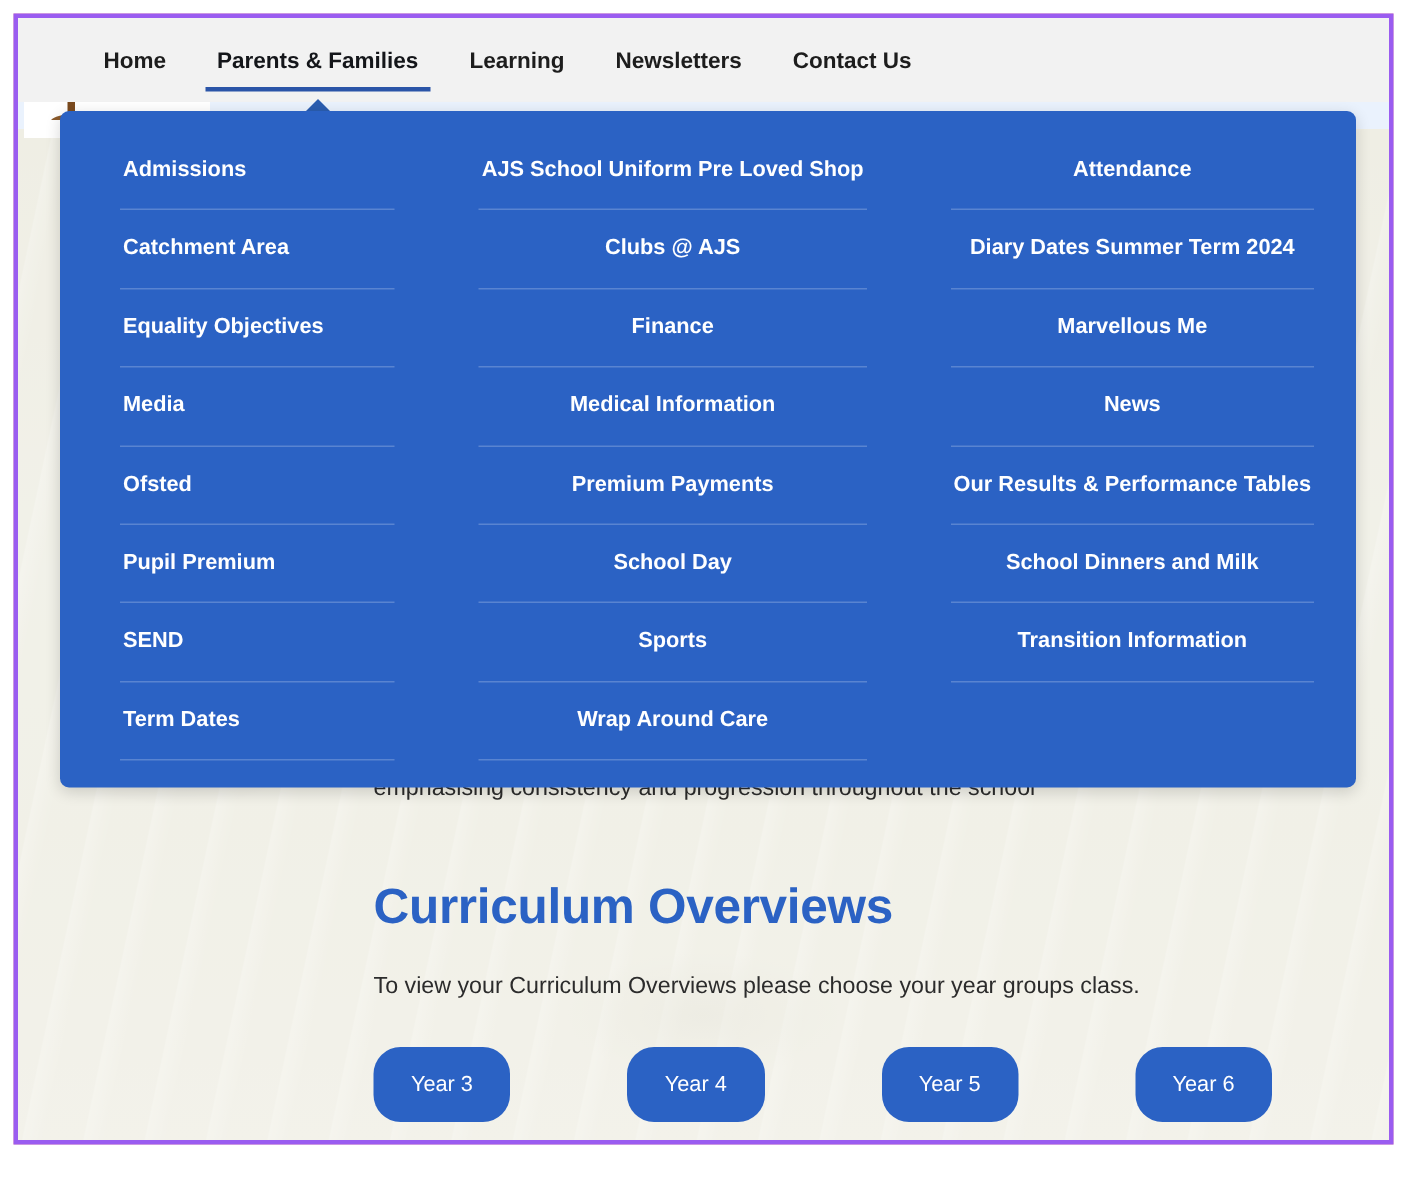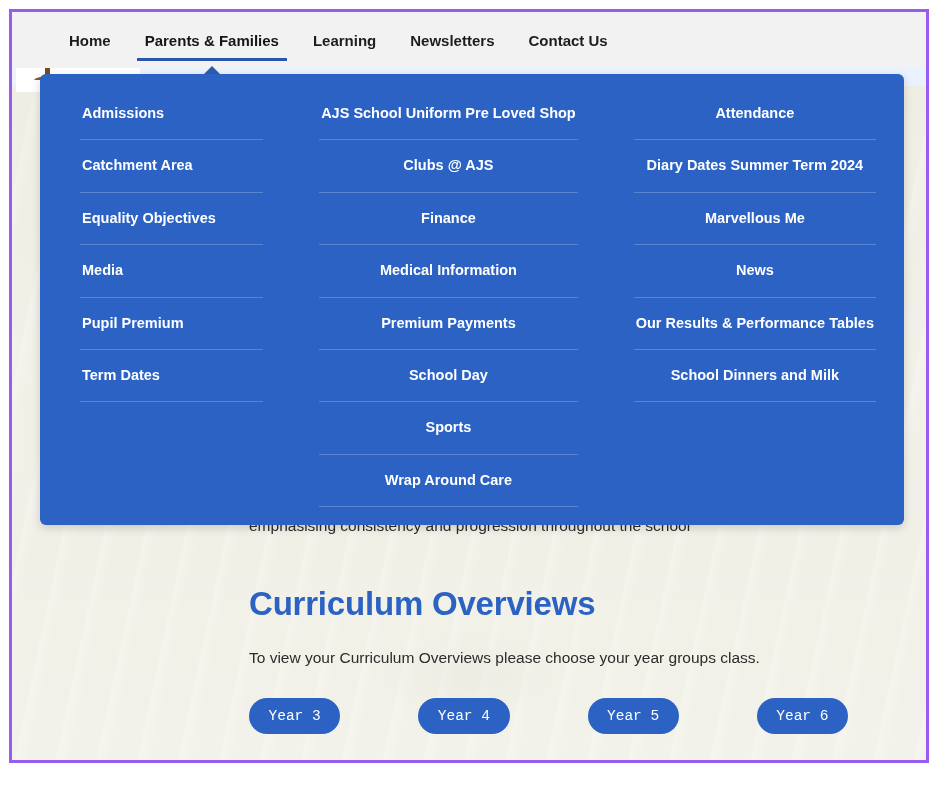--- a/index.html
+++ b/index.html
@@ -213,32 +213,32 @@
     margin: 47px 0 22px 0;
     letter-spacing: -.2px;
   }
   .year-row {
     display: flex;
     margin-top: 28px;
     gap: 0;
   }
   .year-btn {
     width: 92px;
-    height: 36px;
+    height: 50px;
     border-radius: 18px;
     background: #2b62c4;
     color: #ffffff;
     font-size: 14.5px;
     display: flex;
     align-items: center;
     justify-content: center;
     margin-right: 78px;
     cursor: pointer;
     border: none;
-    font-family: Liberation Mono, monospace;
+    font-family: Liberation Sans, sans-serif;
   }
 </style>
 </head>
 <body>
 
 <div class="viewport">
 
   <div class="page-bg">
     <div class="bg-photo"></div>
     <div class="bg-wash"></div>
@@ -287,21 +287,23 @@
   </div>
 
   <div class="dropdown">
     <div class="dropdown-cols">
 
       <div class="dd-col">
         <a class="dd-item">Admissions</a>
         <a class="dd-item">Catchment Area</a>
         <a class="dd-item">Equality Objectives</a>
         <a class="dd-item">Media</a>
+        <a class="dd-item">Ofsted</a>
         <a class="dd-item">Pupil Premium</a>
+        <a class="dd-item">SEND</a>
         <a class="dd-item">Term Dates</a>
       </div>
 
       <div class="dd-col">
         <a class="dd-item">AJS School Uniform Pre Loved Shop</a>
         <a class="dd-item">Clubs @ AJS</a>
         <a class="dd-item">Finance</a>
         <a class="dd-item">Medical Information</a>
         <a class="dd-item">Premium Payments</a>
         <a class="dd-item">School Day</a>
@@ -309,20 +311,21 @@
         <a class="dd-item">Wrap Around Care</a>
       </div>
 
       <div class="dd-col">
         <a class="dd-item">Attendance</a>
         <a class="dd-item">Diary Dates Summer Term 2024</a>
         <a class="dd-item">Marvellous Me</a>
         <a class="dd-item">News</a>
         <a class="dd-item">Our Results &amp; Performance Tables</a>
         <a class="dd-item">School Dinners and Milk</a>
+        <a class="dd-item">Transition Information</a>
         <a class="dd-item blank">&nbsp;</a>
       </div>
 
     </div>
   </div>
 
   <div class="content">
     <p class="para">To ensure a cohesive curriculum, where learning is built on systematically, improving and emphasising consistency and progression throughout the school</p>
     <h2 class="section-title">Curriculum Overviews</h2>
     <p class="para">To view your Curriculum Overviews please choose your year groups class.</p>

